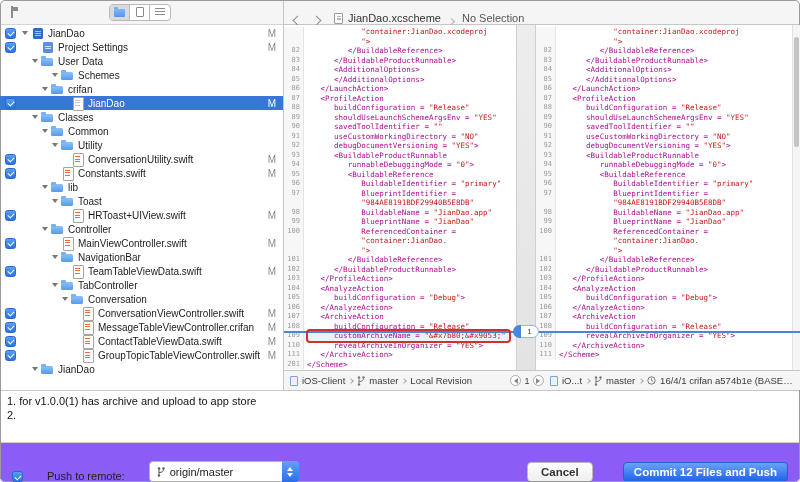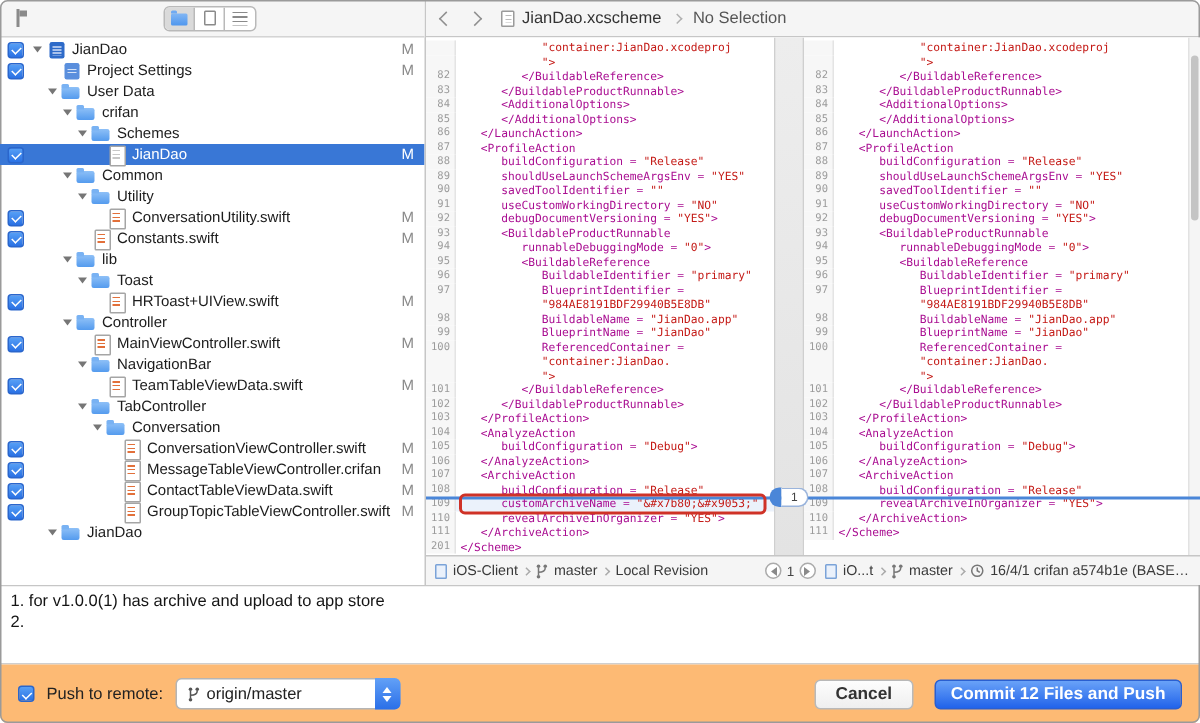--- a/index.html
+++ b/index.html
@@ -42,21 +42,21 @@
   .ticon.settings::before{content:"";position:absolute;left:1.5px;top:1px;width:10px;height:11px;border-radius:1.5px;background:#5a8fdd;}
   .ticon.settings::after{content:"";position:absolute;left:3.5px;top:4px;width:6px;height:5px;background:repeating-linear-gradient(#5a8fdd 0 1px,#d7e4f8 1px 2px);}
   .ticon.file::before,.ticon.swift::before{content:"";position:absolute;left:2px;top:0.5px;width:9px;height:12px;background:#fff;border:1px solid #a5a5a5;border-radius:1px;}
   .ticon.file::after{content:"";position:absolute;left:4px;top:3px;width:5px;height:7px;background:repeating-linear-gradient(#c7c7c7 0 1px,transparent 1px 2.5px);}
   .ticon.swift::after{content:"";position:absolute;left:4px;top:3px;width:5px;height:7px;background:repeating-linear-gradient(#e2703a 0 1px,transparent 1px 2.5px);}
   .tlabel{overflow:hidden;text-overflow:ellipsis;padding-right:16px;}
   .badge{position:absolute;right:7px;color:#8a8a8a;font-size:10px;}
 
   
   .editor{flex:1;display:flex;flex-direction:column;min-width:0;}
-  .jumpbar{height:25px;background:#f5f5f5;border-bottom:1px solid #c6c6c6;display:flex;align-items:center;font-size:11px;color:#333;padding-left:10px;flex:none;}
+  .jumpbar{height:25px;background:#f5f5f5;border-bottom:1px solid #c6c6c6;display:flex;align-items:flex-end;font-size:11px;color:#333;padding-left:10px;flex:none;}
   .chev{width:7px;height:7px;border-left:1.5px solid #8f8f8f;border-bottom:1.5px solid #8f8f8f;flex:none;}
   .chev.back{transform:rotate(45deg);margin-right:12px;}
   .chev.fwd{transform:rotate(-135deg);margin-right:14px;}
   .jdoc{width:9px;height:11px;background:#fff;border:1px solid #9a9a9a;border-radius:1px;margin-right:5px;flex:none;position:relative;}
   .jdoc::after{content:"";position:absolute;left:1.5px;top:2px;width:4px;height:5px;background:repeating-linear-gradient(#bbb 0 1px,transparent 1px 2.5px);}
   .jsep{width:5px;height:5px;border-right:1.5px solid #b0b0b0;border-top:1.5px solid #b0b0b0;transform:rotate(45deg);margin:0 8px;flex:none;}
   .jtext.dim{color:#555;}
 
   .editor-body{flex:1;display:flex;position:relative;overflow:hidden;background:#fff;}
   .pane{position:relative;overflow:hidden;background:#fff;}
@@ -86,21 +86,21 @@
   .bsep{width:4px;height:4px;border-right:1.2px solid #aaa;border-top:1.2px solid #aaa;transform:rotate(45deg);flex:none;}
   .rev{overflow:hidden;text-overflow:ellipsis;white-space:nowrap;}
   .jump-ctl{position:absolute;left:222px;top:2px;width:42px;height:15px;display:flex;align-items:center;justify-content:center;gap:3px;z-index:3;}
   .nav-circle{width:11px;height:11px;border-radius:50%;border:1px solid #ababab;background:#fff;display:flex;align-items:center;justify-content:center;}
   .tri-l{border-top:3px solid transparent;border-bottom:3px solid transparent;border-right:4px solid #8a8a8a;}
   .tri-r{border-top:3px solid transparent;border-bottom:3px solid transparent;border-left:4px solid #8a8a8a;}
   .ctl-count{font-size:9px;color:#444;}
 
   
   .commit-area{height:52px;background:#fff;padding:3px 7px;font-size:11px;color:#141414;line-height:14px;border-bottom:1px solid #cfcfcf;}
-  .footer{height:39px;background:#fdba74;display:flex;align-items:center;padding:0 12px;gap:8px;}
+  .footer{height:39px;background:#8b5cf6;display:flex;align-items:flex-end;padding:0 12px;gap:24px;}
   .flabel{font-size:11px;color:#222;}
   .popup{width:150px;height:21px;background:#fff;border:1px solid #b5b5b5;border-radius:4px;display:flex;align-items:center;padding-left:7px;gap:5px;font-size:11px;color:#222;position:relative;}
   .steppers{position:absolute;right:-1px;top:-1px;bottom:-1px;width:17px;background:linear-gradient(#63a1f7,#2a6fe8);border-radius:0 4px 4px 0;display:flex;flex-direction:column;align-items:center;justify-content:center;gap:2px;}
   .au{border-left:3px solid transparent;border-right:3px solid transparent;border-bottom:4px solid #fff;}
   .ad{border-left:3px solid transparent;border-right:3px solid transparent;border-top:4px solid #fff;}
   .spacer{flex:1;}
   .btn{height:20px;border-radius:4px;font-size:11.5px;display:flex;align-items:center;justify-content:center;font-family:"Liberation Sans",sans-serif;font-weight:bold;}
   .btn.cancel{width:66px;background:linear-gradient(#fdfdfd,#efefef);border:1px solid #b9b9b9;color:#333;}
   .btn.commit{min-width:132px;padding:0 10px;background:linear-gradient(#69a2f8,#2163ea);border:1px solid #2a5fd0;color:#fff;margin-left:6px;}
   .bicon{flex:none;}
@@ -143,38 +143,44 @@
             <span class="tlabel">Project Settings</span>
             <span class="badge">M</span>
           </div>
           <div class="trow">
             <span class="ind" style="width: 32px;"></span>
             <span class="dis tri"></span>
             <span class="ticon folder"></span>
             <span class="tlabel">User Data</span>
           </div>
           <div class="trow">
+            <span class="ind" style="width: 52px;"></span>
+            <span class="dis tri"></span>
+            <span class="ticon folder"></span>
+            <span class="tlabel">Schemes</span>
+          </div>
+          <div class="trow">
             <span class="ind" style="width: 42px;"></span>
             <span class="dis tri"></span>
             <span class="ticon folder"></span>
             <span class="tlabel">crifan</span>
-          </div>
-          <div class="trow">
-            <span class="ind" style="width: 52px;"></span>
-            <span class="dis tri"></span>
-            <span class="ticon folder"></span>
-            <span class="tlabel">Schemes</span>
           </div>
           <div class="trow sel">
             <span class="cb on"></span>
             <span class="ind" style="width: 62px;"></span>
             <span class="dis"></span>
             <span class="ticon file"></span>
             <span class="tlabel">JianDao</span>
             <span class="badge">M</span>
+          </div>
+          <div class="trow">
+            <span class="ind" style="width: 32px;"></span>
+            <span class="dis tri"></span>
+            <span class="ticon folder"></span>
+            <span class="tlabel">Classes</span>
           </div>
           <div class="trow">
             <span class="ind" style="width: 42px;"></span>
             <span class="dis tri"></span>
             <span class="ticon folder"></span>
             <span class="tlabel">Common</span>
           </div>
           <div class="trow">
             <span class="ind" style="width: 52px;"></span>
             <span class="dis tri"></span>

